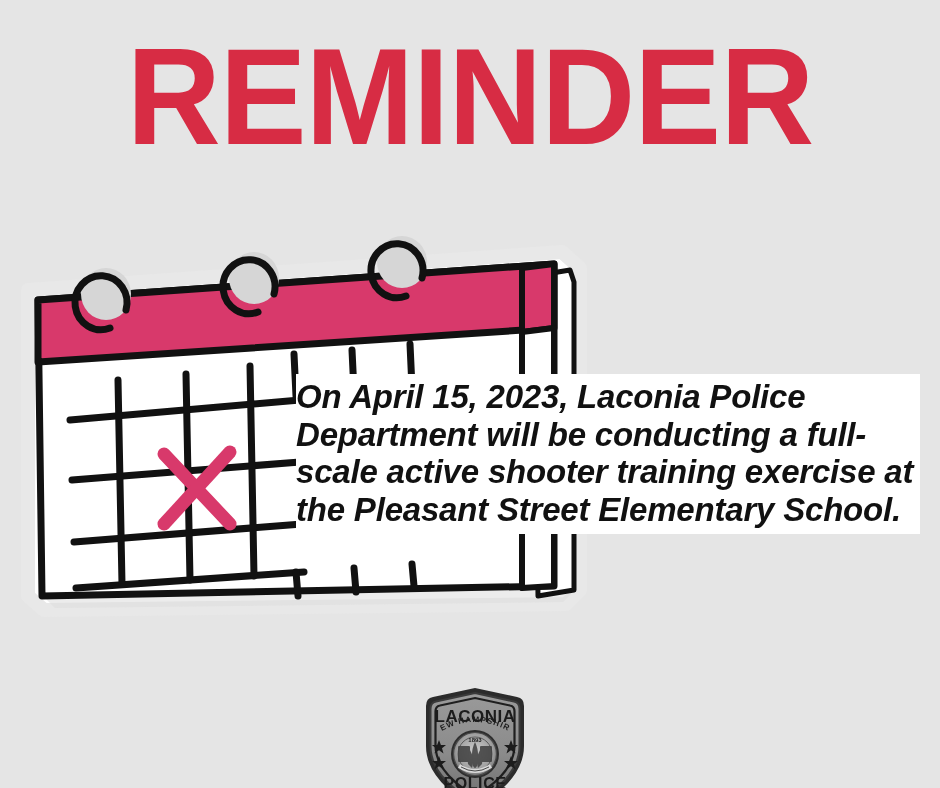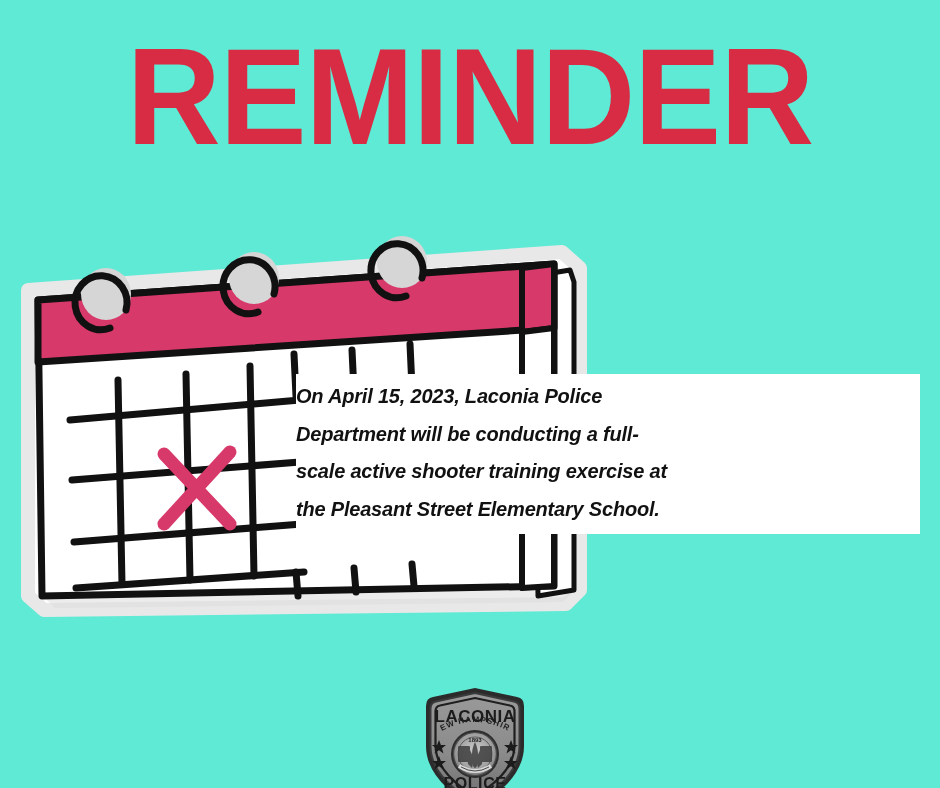--- a/index.html
+++ b/index.html
@@ -54,41 +54,41 @@
     background: #ffffff;
     padding: 4px 0 6px 0;
     z-index: 6;
   }
   #message-text {
     margin: 0;
     color: #111111;
     font-family: "Liberation Sans", sans-serif;
     font-weight: bold;
     font-style: italic;
-    font-size: 20px;
+    font-size: 33px;
     line-height: 37.5px;
     letter-spacing: -0.2px;
     white-space: pre-line;
   }
 
   
   #badge {
     position: absolute;
     left: 414px;
     top: 684px;
     width: 122px;
     height: 128px;
     z-index: 7;
   }
   #badge-svg { display: block; }
 </style>
 </head>
 <body>
 
-<div id="poster" style="background: #5eead4;">
+<div id="poster" style="background: #e5e5e5;">
 
   <div id="headline" style="color: rgb(215, 44, 68);">REMINDER</div>
 
   <div id="calendar-wrap">
     <svg id="calendar-svg" width="580" height="410" viewBox="0 0 580 410">
 
       <g>
         <path d="M14 66 L548 28 L566 44 L566 366 L552 380 L30 386 L14 372 Z" fill="#ffffff" stroke="#e8e8e8" stroke-width="14" stroke-linejoin="round"></path>
         <path d="M22 76 L540 38 L556 54 L556 360 L544 372 L36 378 L22 364 Z" fill="#dcdcdc" opacity="0.55" transform="translate(5,6)"></path>
       </g>

